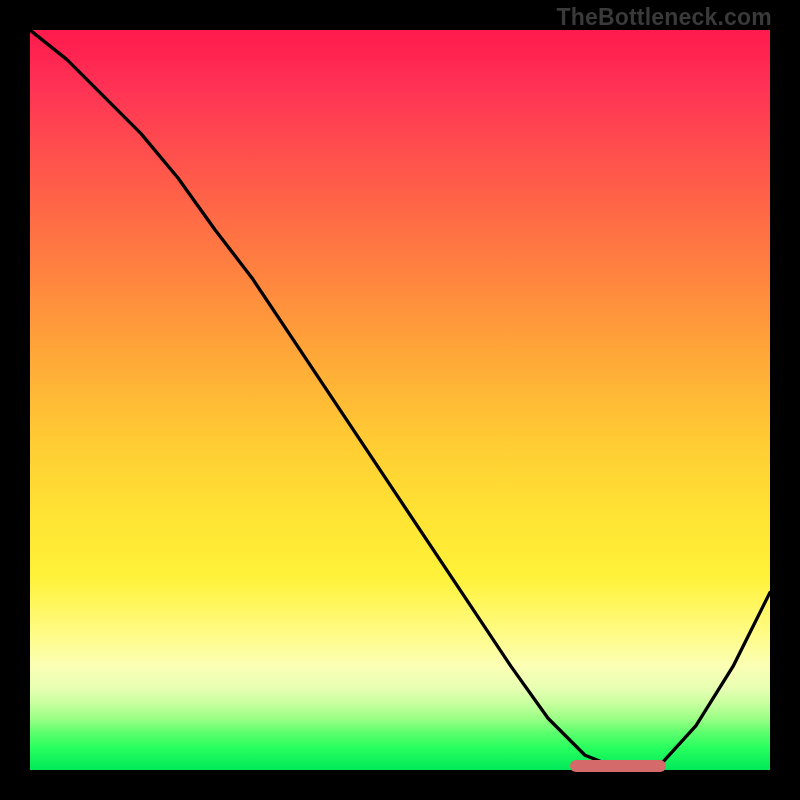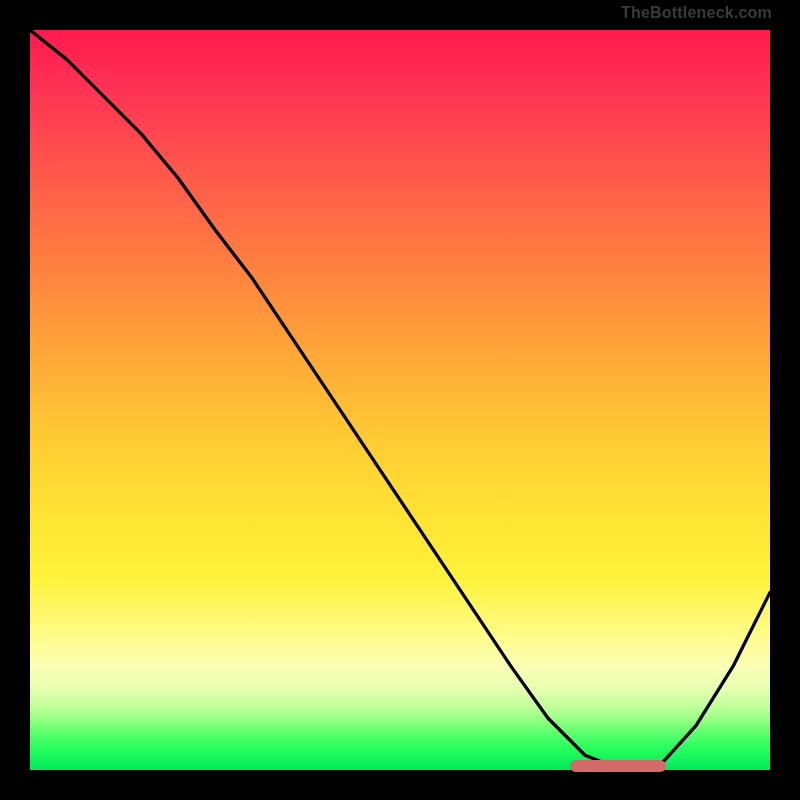--- a/index.html
+++ b/index.html
@@ -44,21 +44,21 @@
     left: 0;
     top: 0;
     width: 100%;
     height: 100%;
   }
   .watermark {
     position: absolute;
     top: 4px;
     right: 28px;
     color: #3a3a3a;
-    font-size: 16px;
+    font-size: 23px;
     font-weight: 600;
     letter-spacing: 0.2px;
   }
   .marker {
     position: absolute;
     height: 12px;
     border-radius: 6px;
     background: #d46a6a;
   }
 </style>

